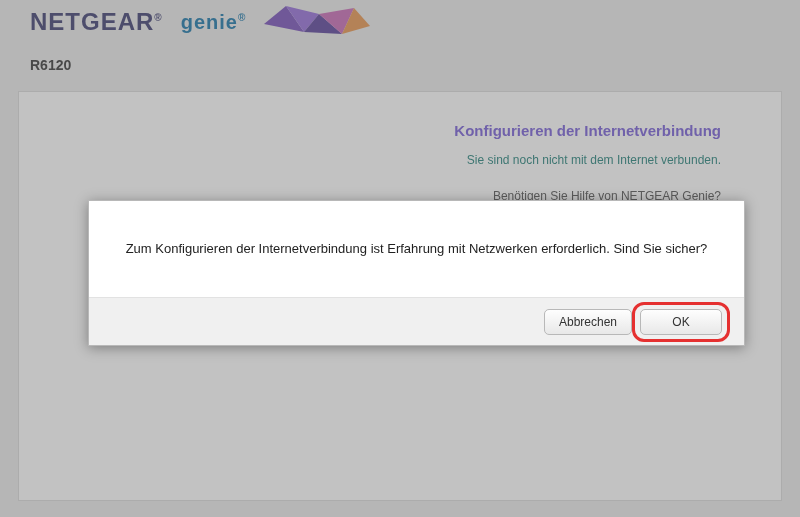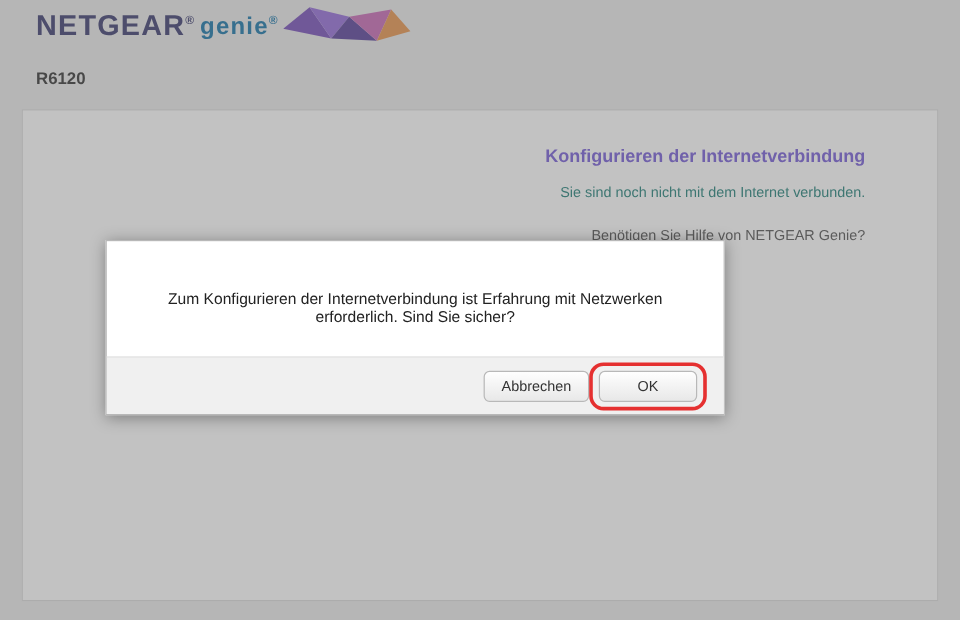--- a/index.html
+++ b/index.html
@@ -2,40 +2,40 @@
 <html><head>
 <meta charset="utf-8">
 <style>
   * { box-sizing: border-box; margin: 0; padding: 0; }
   html, body { width: 800px; height: 517px; overflow: hidden; font-family: Arial, Helvetica, sans-serif; }
   body { background: #e9e9e9; position: relative; }
 
   .overlay { position:absolute; inset:0; background: rgba(120,120,120,0.45); pointer-events:none; z-index:10; }
 
   .header { padding: 4px 0 0 30px; }
-  .brand { display:flex; align-items:center; gap:4px; }
+  .brand { display:flex; align-items:center; gap:18px; }
   .brand .ng { font-weight:800; font-size:24px; letter-spacing:1px; color:#2b2b63; }
   .brand .genie { font-weight:700; font-size:20px; color:#0369a1; letter-spacing:1px; }
   .brand-logo svg { display:block; }
   .model { font-weight:700; font-size:14px; color:#222; margin-top:17px; }
 
   .panel {
     margin: 18px 18px 0 18px;
     background: #ffffff;
     border: 1px solid #d7d7d7;
     height: 410px;
     padding: 30px 60px;
     text-align: right;
   }
   .panel-title { color:#6a4fd4; font-size:15px; font-weight:700; margin-bottom:14px; }
   .panel-text  { color:#0f766e; font-size:12px; margin-bottom:22px; }
   .panel-text2 { color:#444; font-size:12px; }
 
   .dialog {
-    position:absolute; left:88px; top:200px; width:516px; height:146px;
+    position:absolute; left:88px; top:200px; width:657px; height:146px;
     background:#fff; border:1px solid #b8b8b8; box-shadow:0 2px 12px rgba(0,0,0,0.35);
     z-index:20; display:flex; flex-direction:column;
   }
   .dialog-body { flex:1; padding:40px 18px 10px 18px; font-size:13px; color:#222; text-align:center; }
   .dialog-footer {
     background:#f0f0f0; border-top:1px solid #e2e2e2; height:48px;
     display:flex; align-items:center; justify-content:flex-end; padding:0 14px;
   }
   .btn {
     min-width:82px; height:26px; padding:0 14px;

